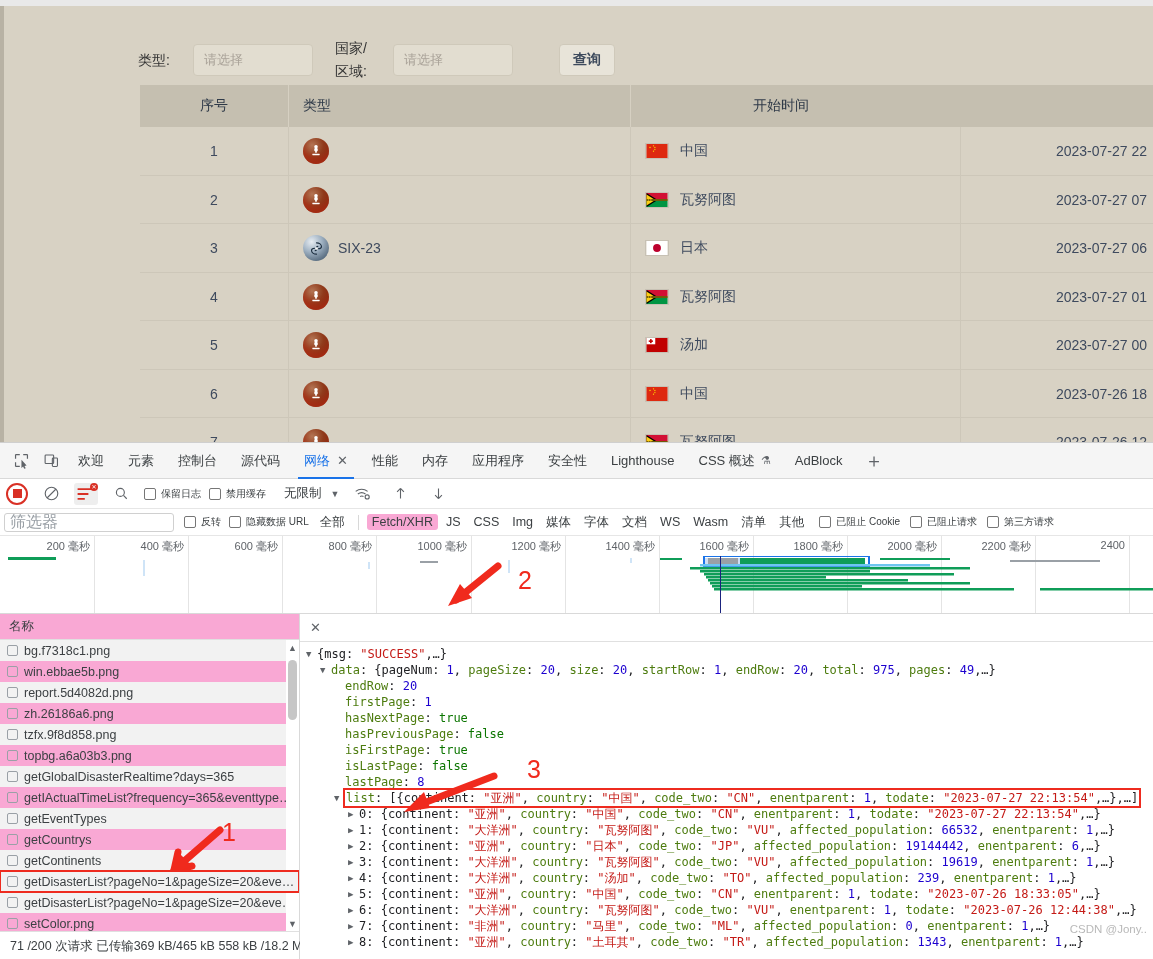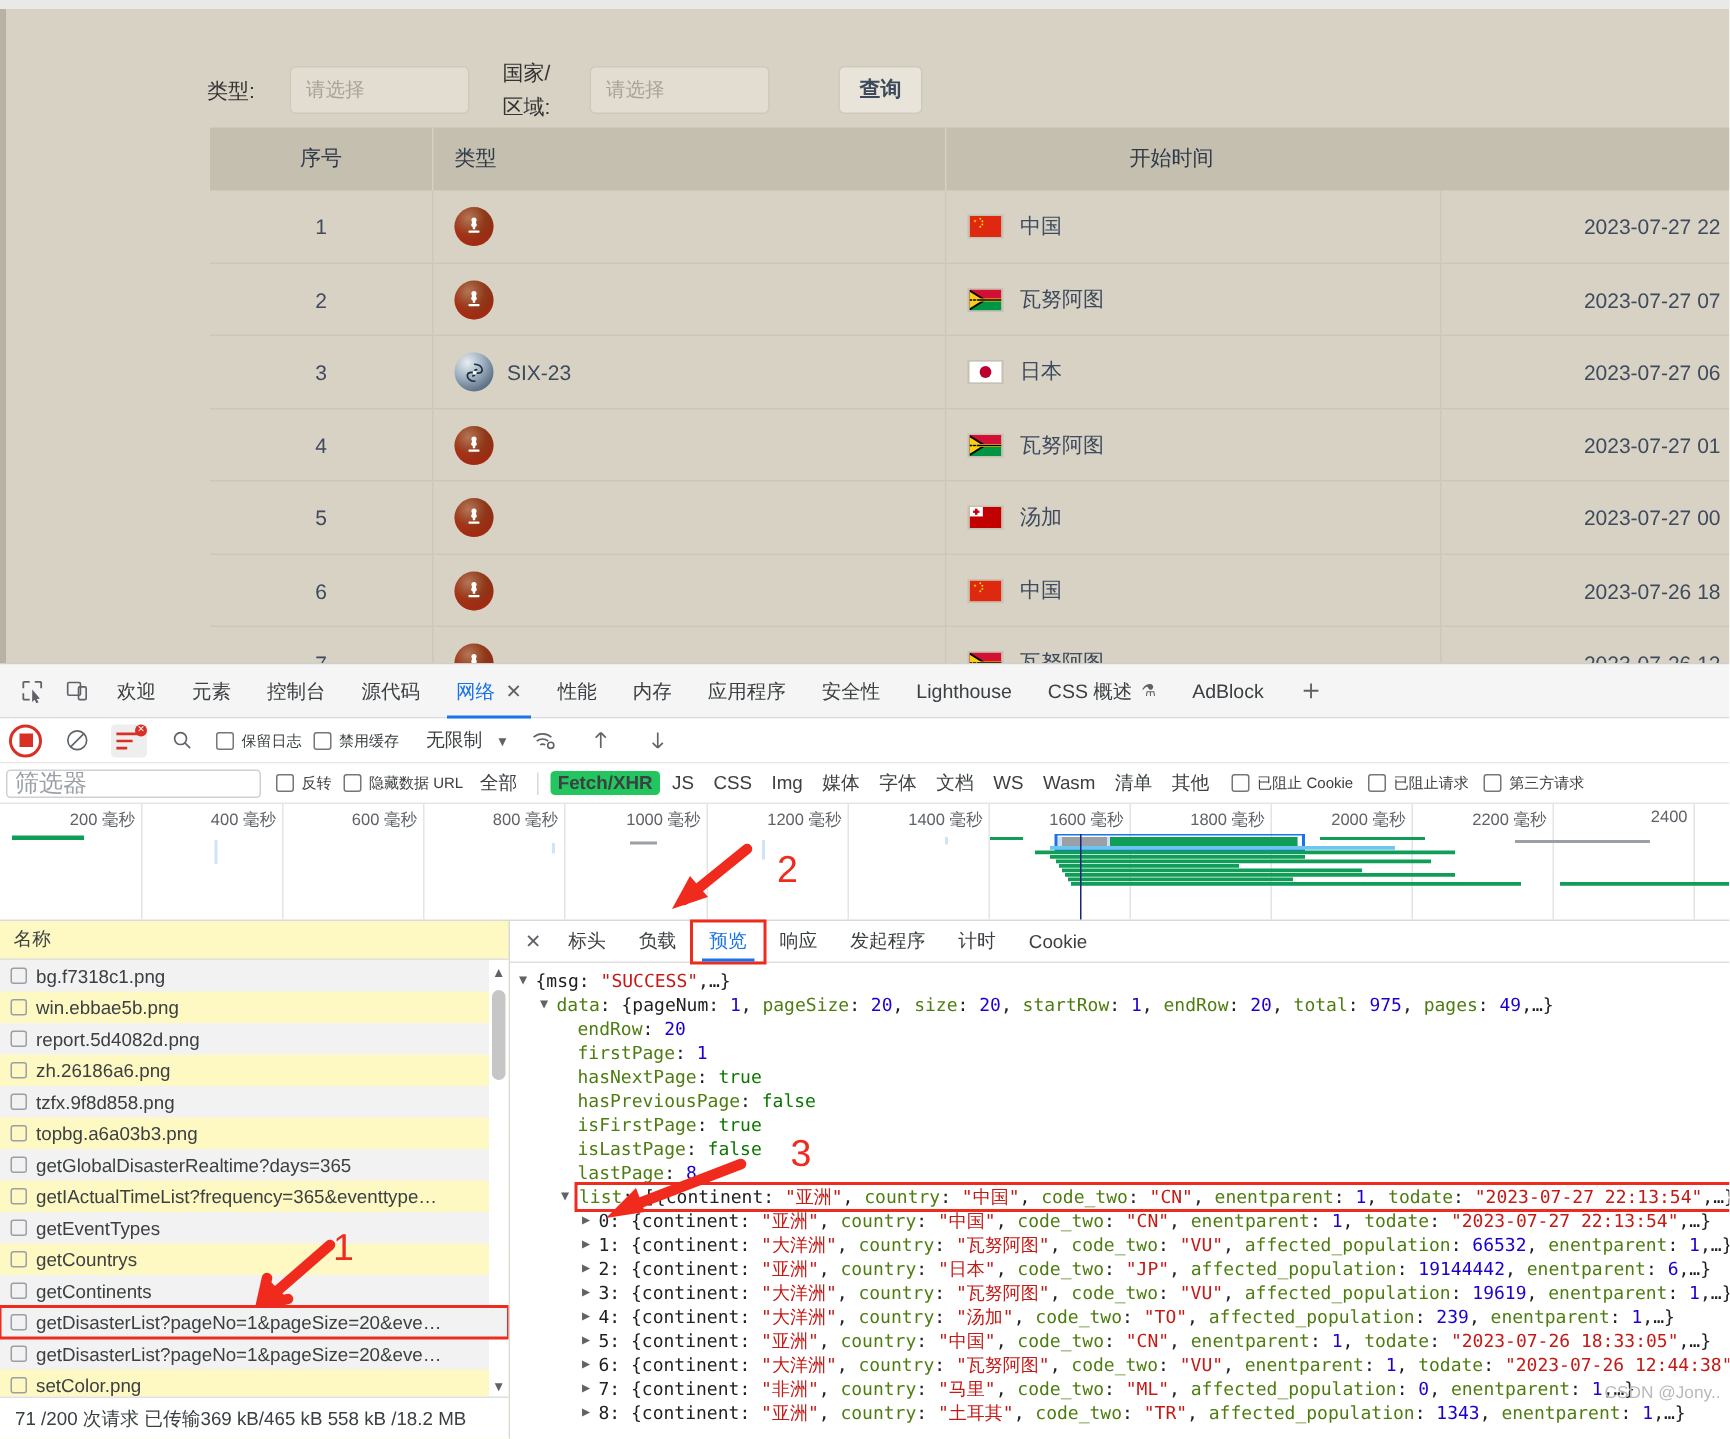--- a/index.html
+++ b/index.html
@@ -82,29 +82,29 @@
   .cbx { width:12px; height:12px; border:1px solid #767676; border-radius:2px; background:#fff; display:inline-block; flex:none; }
   .tb-label { font-size:10px; color:#3c4043; white-space:nowrap; }
   .tb-group { display:flex; align-items:center; gap:5px; }
   .throttle { font-size:12.5px; color:#3c4043; padding:2px 4px; }
   .caret { font-size:9px; color:#5f6368; }
 
   .dt-filterbar { height:27px; display:flex; align-items:center; border-bottom:1px solid #e6e6e6; background:#fff; font-size:12.5px; }
   .filter-input-dt { width:170px; height:19px; border:1px solid #d0d0d0; border-radius:3px; margin-left:4px;
      display:flex; align-items:center; padding-left:5px; color:#9aa0a6; font-size:16px; }
   .ftype { padding:1px 5px; color:#3c4043; border-radius:3px; white-space:nowrap; }
-  .ftype.sel { background:#22c55e;font-weight:bold; }
+  .ftype.sel { background:#f9a8d4; }
   .vdiv { width:1px; height:15px; background:#d8d8d8; margin:0 5px; }
 
   .dt-overview { height:78px; position:relative; border-bottom:1px solid #d9d9d9; background:#fff; overflow:hidden; }
   .ov-tick { position:absolute; top:0; height:78px; border-left:1px solid #e4e4e4; }
   .ov-ticklabel { position:absolute; top:3px; font-size:11px; color:#5f6368; transform:translateX(-100%); padding-right:4px; white-space:nowrap; }
 
   .dt-body { position:absolute; left:0; top:171px; width:1153px; height:346px; display:flex; }
-  .req-panel { width:340px; border-right:1px solid #d9d9d9; position:relative; background:#fef9c3; }
+  .req-panel { width:300px; border-right:1px solid #d9d9d9; position:relative; background:#f9a8d4; }
   .req-head { height:26px; display:flex; align-items:center; padding-left:9px; font-size:12.5px;
               color:#3c4043; border-bottom:1px solid #e0e0e0; }
   .req-list { position:absolute; top:26px; left:0; right:0; bottom:29px; overflow:hidden; }
   .req-item { height:21px; display:flex; align-items:center; gap:6px; padding-left:7px;
               font-size:12.5px; color:#3c4043; white-space:nowrap; }
   .req-item:nth-child(odd) { background:#f2f2f2; }
   .req-item.hl { outline:2px solid #ee2b1f; outline-offset:-1px; position:relative; z-index:3; background:#f2f2f2; }
   .req-doc { width:11px; height:11px; border:1px solid #9aa0a6; border-radius:2px; flex:none; }
   .req-status { position:absolute; left:0; right:0; bottom:0; height:29px; border-top:1px solid #e0e0e0;
                 display:flex; align-items:center; padding-left:10px; font-size:12.5px; color:#3c4043; white-space:nowrap; background:#fff; }
@@ -601,29 +601,20 @@
         <div class="sb-arrow" style="top:0;">▲</div>
         <div class="sb-thumb"></div>
         <div class="sb-arrow" style="bottom:0;">▼</div>
       </div>
       <div class="req-status">71 /200 次请求  已传输369 kB/465 kB  558 kB /18.2 MB</div>
     </div>
 
     <div class="detail-panel">
       <div class="detail-tabs">
         <div class="closeIcon">✕</div>
-        <div id="detail-tabs" style="display:flex;align-items:center;">
-            <div class="dtab">标头</div>
-            <div class="dtab">负载</div>
-            <div class="dtab sel dtab-box">预览</div>
-            <div class="dtab">响应</div>
-            <div class="dtab">发起程序</div>
-            <div class="dtab">计时</div>
-            <div class="dtab">Cookie</div>
-          </div>
       </div>
       <div class="json" id="json-view">
           <div class="jline" style="padding-left: 6px;">
             <span class="tri">▼</span>
             <span class="">{msg: <span class="s">"SUCCESS"</span>,…}</span>
           </div>
           <div class="jline" style="padding-left: 20px;">
             <span class="tri">▼</span>
             <span class=""><span class="k">data</span>: {pageNum: <span class="n">1</span>, <span class="k">pageSize</span>: <span class="n">20</span>, <span class="k">size</span>: <span class="n">20</span>, <span class="k">startRow</span>: <span class="n">1</span>, <span class="k">endRow</span>: <span class="n">20</span>, <span class="k">total</span>: <span class="n">975</span>, <span class="k">pages</span>: <span class="n">49</span>,…}</span>
           </div>

